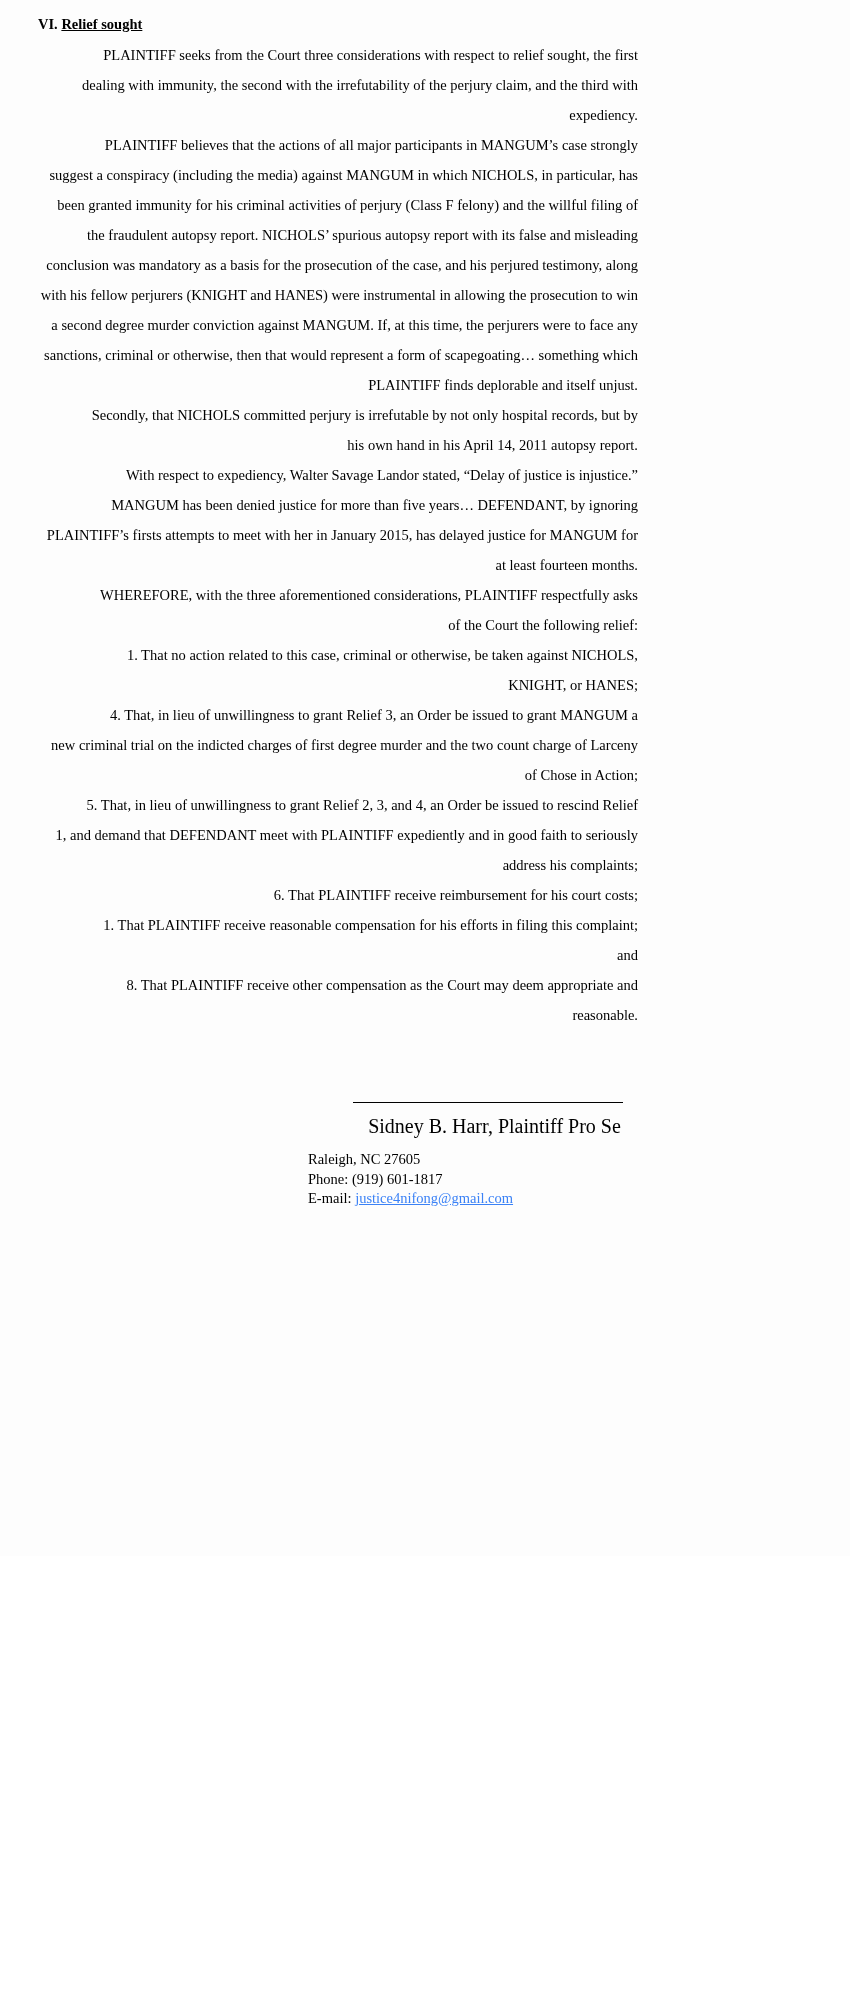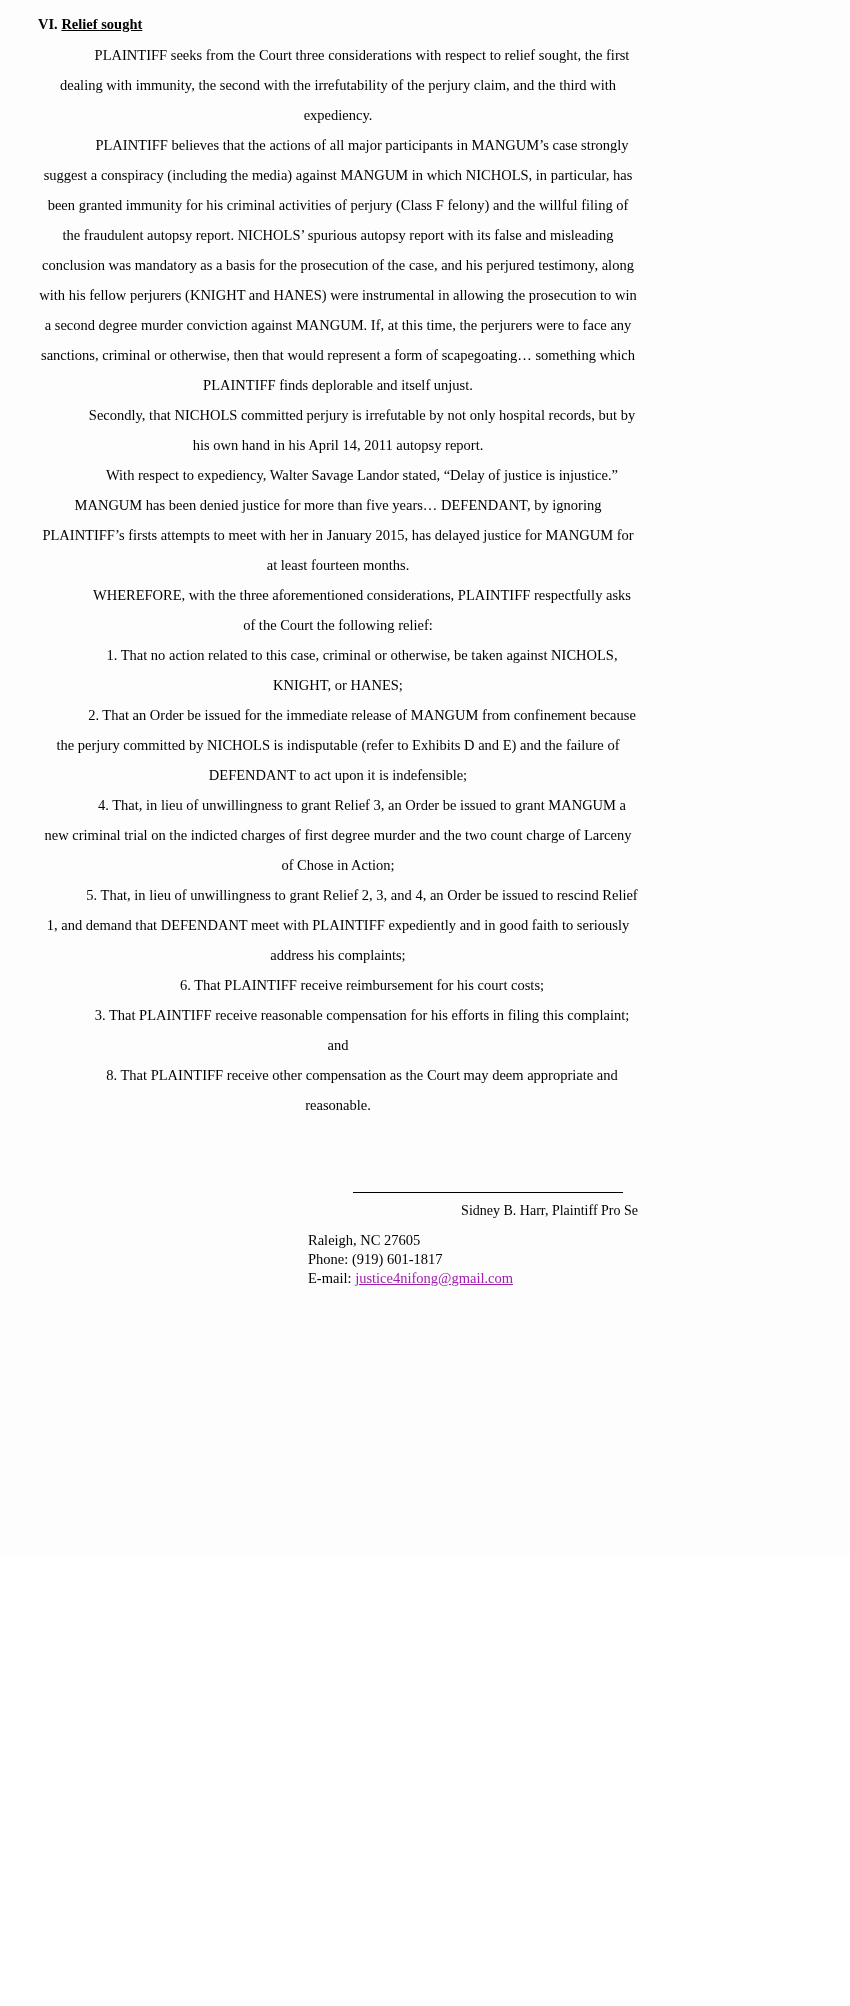--- a/index.html
+++ b/index.html
@@ -35,21 +35,21 @@
   .section-heading .num {
     text-decoration: none;
   }
   .section-heading .ttl {
     text-decoration: underline;
   }
   p.para {
     font-size: 14.5px;
     line-height: 2.07;
     margin: 0;
-    text-align: center;
+    text-align: right;
     text-indent: 48px;
   }
   p.para.noindent {
     text-indent: 0;
   }
 
   .closing {
     margin-top: 30px;
     font-size: 14.5px;
     line-height: 1.9;
@@ -58,34 +58,34 @@
     margin-top: 72px;
     width: 600px;
   }
   .sig-rule {
     border-top: 1px solid #000;
     width: 270px;
     margin-left: 315px;
     margin-bottom: 7px;
   }
   .sig-name {
-    font-size: 14px;
-    text-align: right;
+    font-size: 20px;
+    text-align: center;
     margin-left: 313px;
     line-height: 1.6;
   }
   .contact {
     margin-left: 270px;
     margin-top: 8px;
     font-size: 14.5px;
     line-height: 1.33;
   }
   .contact div { white-space: nowrap; }
   .email-link {
-    color: #a21caf;
+    color: #3b82f6;
     text-decoration: underline;
   }
 </style>
 </head>
 <body>
 
 <div class="page">
   <div class="doc-body">
 
     <h2 class="section-heading">
@@ -93,25 +93,24 @@
       <span class="ttl">Relief sought</span>
     </h2>
 
     <p class="para">PLAINTIFF seeks from the Court three considerations with respect to relief sought, the first dealing with immunity, the second with the irrefutability of the perjury claim, and the third with expediency.</p>
     <p class="para">PLAINTIFF believes that the actions of all major participants in MANGUM’s case strongly suggest a conspiracy (including the media) against MANGUM in which NICHOLS, in particular, has been granted immunity for his criminal activities of perjury (Class F felony) and the willful filing of the fraudulent autopsy report.  NICHOLS’ spurious autopsy report with its false and misleading conclusion was mandatory as a basis for the prosecution of the case, and his perjured testimony, along with his fellow perjurers (KNIGHT and HANES) were instrumental in allowing the prosecution to win a second degree murder conviction against MANGUM.  If, at this time, the perjurers were to face any sanctions, criminal or otherwise, then that would represent a form of scapegoating… something which PLAINTIFF finds deplorable and itself unjust.</p>
     <p class="para">Secondly, that NICHOLS committed perjury is irrefutable by not only hospital records, but by his own hand in his April 14, 2011 autopsy report.</p>
     <p class="para">With respect to expediency, Walter Savage Landor stated, “Delay of justice is injustice.” MANGUM has been denied justice for more than five years… DEFENDANT, by ignoring PLAINTIFF’s firsts attempts to meet with her in January 2015, has delayed justice for MANGUM for at least fourteen months.</p>
     <p class="para">WHEREFORE, with the three aforementioned considerations, PLAINTIFF respectfully asks of the Court the following relief:</p>
 
     <p class="para">1.  That no action related to this case, criminal or otherwise, be taken against NICHOLS, KNIGHT, or HANES;</p>
-    <p class="para">2.  That an Order be issued for the immediate release of MANGUM from confinement because the perjury committed by NICHOLS is indisputable (refer to Exhibits D and E) and the failure of DEFENDANT to act upon it is indefensible;</p>
     <p class="para">4.  That, in lieu of unwillingness to grant Relief 3, an Order be issued to grant MANGUM a new criminal trial on the indicted charges of first degree murder and the two count charge of Larceny of Chose in Action;</p>
     <p class="para">5.  That, in lieu of unwillingness to grant Relief 2, 3, and 4, an Order be issued to rescind Relief 1, and demand that DEFENDANT meet with PLAINTIFF expediently and in good faith to seriously address his complaints;</p>
     <p class="para">6.  That PLAINTIFF receive reimbursement for his court costs;</p>
-    <p class="para">3.  That  PLAINTIFF receive reasonable compensation for his efforts in filing this complaint; and</p>
+    <p class="para">1.  That  PLAINTIFF receive reasonable compensation for his efforts in filing this complaint; and</p>
     <p class="para">8.  That PLAINTIFF receive other compensation as the Court may deem appropriate and reasonable.</p>
 
 
     <div class="sig-block">
       <div class="sig-rule"></div>
       <div class="sig-name">Sidney B. Harr, Plaintiff Pro Se</div>
       <div class="contact">
         <div>Raleigh, NC  27605</div>
         <div>Phone: (919) 601-1817</div>
         <div><span>E-mail: </span><a class="email-link" href="#">justice4nifong@gmail.com</a></div>

